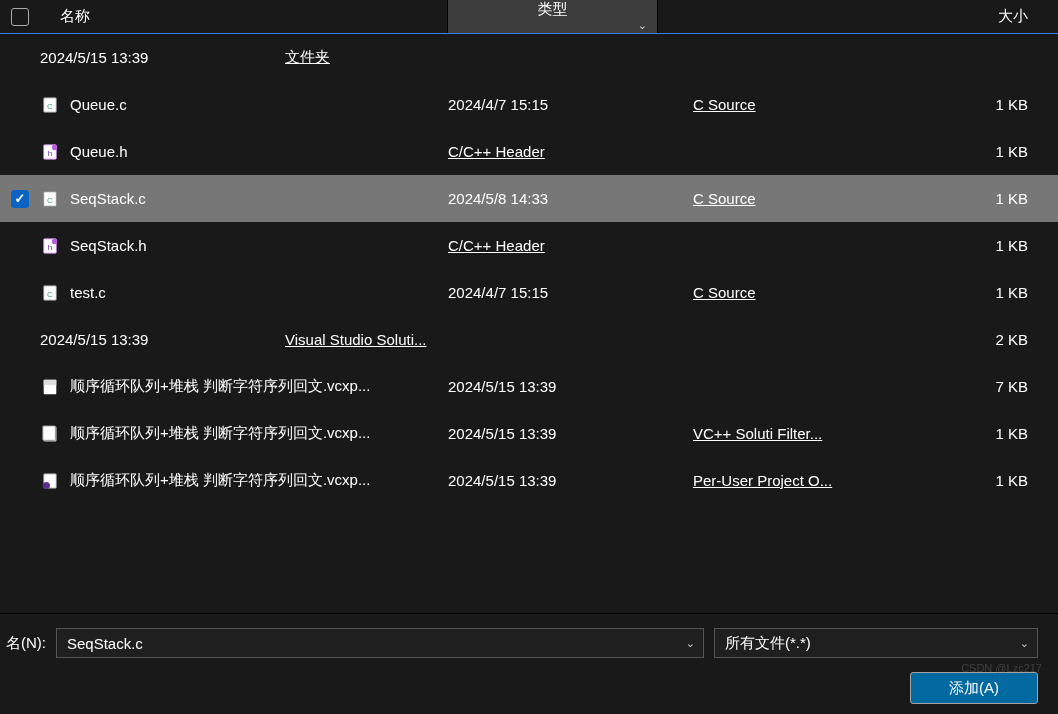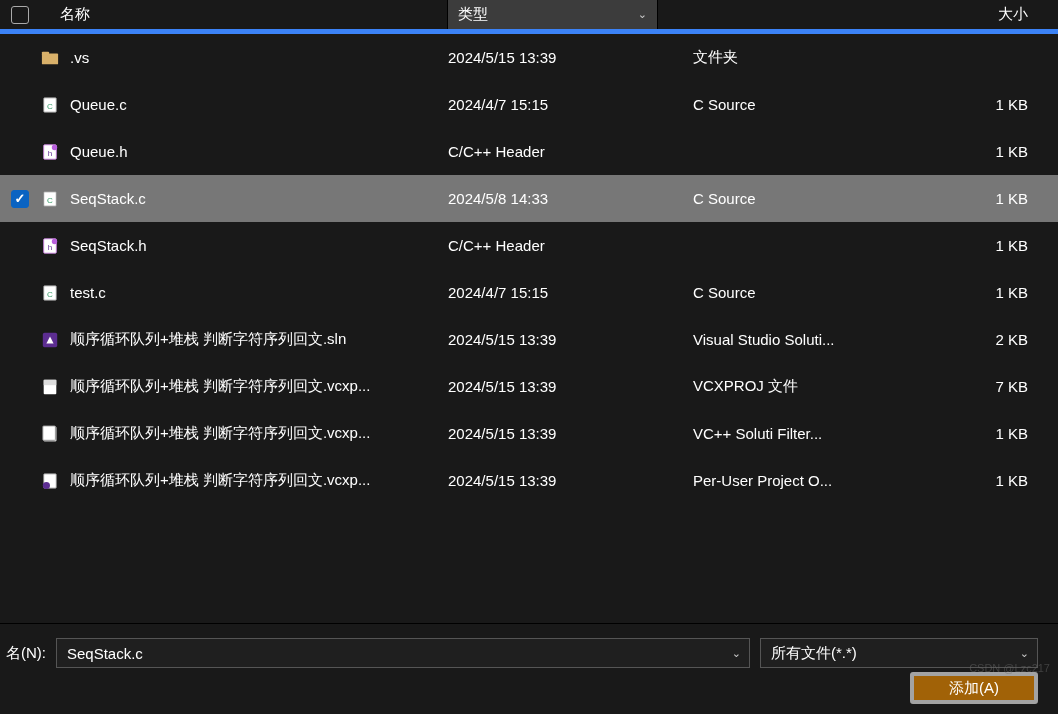--- a/index.html
+++ b/index.html
@@ -11,34 +11,35 @@
   width: 1058px;
   height: 714px;
   overflow: hidden;
   display: flex;
   flex-direction: column;
 }
 .header-row {
   display: flex;
   align-items: center;
   height: 34px;
-  border-bottom: 5px solid #3b82f6;
+  border-bottom: 1px solid #3b82f6;
   background: #191919;
 }
 .header-cell {
   display: flex;
   align-items: center;
   height: 100%;
   padding: 0 10px;
   border-right: 1px solid #000;
   color: #fff;
   position: relative;
 }
 .header-cell.sorted {
   background: #3c3c3c;
+  flex-direction: column;
 }
 .header-cell .chev {
   margin-left: auto;
   font-size: 11px;
   color: #ccc;
 }
 .col-check { width: 40px; justify-content: center; border-right: none; padding: 0; }
 .col-name { flex: 0 0 408px; padding-left: 20px; }
 .col-date { flex: 0 0 245px; }
 .col-type { flex: 0 0 210px; }
@@ -49,21 +50,21 @@
   display: flex;
   align-items: center;
   height: 47px;
   color: #fff;
 }
 .row.selected { background: #777777; }
 .row .col-check { display: flex; justify-content: center; }
 .row .cell { display: flex; align-items: center; }
 .row .col-name { padding-left: 0; display: flex; align-items: center; gap: 10px; }
 .row .col-date { color: #fff; }
-.row .col-type { color: #fff; }
+.row .col-type { color: #fff; text-decoration: underline; }
 .row .col-size { color: #fff; }
 
 .checkbox {
   width: 18px; height: 18px;
   border: 1.5px solid #aaa;
   border-radius: 3px;
   display: flex; align-items: center; justify-content: center;
 }
 .checkbox.checked {
   background: #0a63c2;
@@ -91,70 +92,70 @@
 
 .footer {
   border-top: 1px solid #000;
   padding: 14px 10px 10px 0;
   background: #191919;
 }
 .footer-row1 {
   display: flex;
   align-items: center;
   gap: 10px;
-  margin-bottom: 4px;
+  margin-bottom: 14px;
 }
 .fn-label { color: #fff; padding-left: 0; width: 46px; text-align: right; }
 .fn-combo {
   flex: 1;
   height: 30px;
   background: #1f1f1f;
   border: 1px solid #555;
   display: flex;
   align-items: center;
   padding: 0 10px;
   color: #fff;
   position: relative;
 }
 .fn-combo .chev, .filter-combo .chev {
   position: absolute; right: 8px; font-size: 11px; color: #ccc;
 }
 .filter-combo {
-  width: 278px;
+  width: 324px;
   height: 30px;
   background: #1f1f1f;
   border: 1px solid #555;
   display: flex;
   align-items: center;
   padding: 0 10px;
   color: #fff;
   position: relative;
   margin-right: 10px;
 }
 .footer-row2 {
   display: flex;
   justify-content: flex-end;
   gap: 12px;
   padding-right: 10px;
 }
 .btn {
   min-width: 128px;
   height: 32px;
-  background: #a16207;
-  border: 4px solid #a3a3a3;
+  background: #0369a1;
+  border: 1px solid #a3a3a3;
   border-radius: 3px;
   color: #fff;
   display: flex;
   align-items: center;
   justify-content: center;
   cursor: pointer;
 }
 .watermark {
   position: absolute;
-  right: 8px;
+  right: 16px;
   bottom: 40px;
   color: #666;
   font-size: 11px;
   opacity: 0.5;
   pointer-events: none;
   margin-left: 8px;
 }
 </style>
 </head>
 <body>
@@ -171,29 +172,20 @@
     <span class="chev">⌄</span>
   </div>
   <div class="header-cell col-size" style="border-right:none">
     <span>大小</span>
   </div>
 </div>
 
 <div class="file-list" id="file-list">
     <div class="row">
       <div class="cell col-check"></div>
-      <div class="cell col-name">
-        <span class="icon">
-          <svg width="18" height="18" viewBox="0 0 20 20">
-            <rect x="1" y="5" width="18" height="12" rx="1" fill="#d9b16a"></rect>
-            <rect x="1" y="3" width="8" height="4" rx="1" fill="#d9b16a"></rect>
-          </svg>
-        </span>
-        <span class="name-text">.vs</span>
-      </div>
       <div class="cell col-date">2024/5/15 13:39</div>
       <div class="cell col-type">文件夹</div>
       <div class="cell col-size"></div>
     </div>
     <div class="row">
       <div class="cell col-check"></div>
       <div class="cell col-name">
         <span class="icon">
           <svg width="18" height="18" viewBox="0 0 20 20">
             <rect x="3" y="2" width="14" height="16" rx="1" fill="#fff"></rect>
@@ -268,46 +260,36 @@
           </svg>
         </span>
         <span class="name-text">test.c</span>
       </div>
       <div class="cell col-date">2024/4/7 15:15</div>
       <div class="cell col-type">C Source</div>
       <div class="cell col-size">1 KB</div>
     </div>
     <div class="row">
       <div class="cell col-check"></div>
-      <div class="cell col-name">
-        <span class="icon">
-          <svg width="18" height="18" viewBox="0 0 20 20">
-            <rect x="2" y="2" width="16" height="16" rx="2" fill="#5c2d91"></rect>
-            <path d="M6 14 L10 6 L14 14 Z" fill="#fff"></path>
-          </svg>
-        </span>
-        <span class="name-text">顺序循环队列+堆栈 判断字符序列回文.sln</span>
-      </div>
       <div class="cell col-date">2024/5/15 13:39</div>
       <div class="cell col-type">Visual Studio Soluti...</div>
       <div class="cell col-size">2 KB</div>
     </div>
     <div class="row">
       <div class="cell col-check"></div>
       <div class="cell col-name">
         <span class="icon">
           <svg width="18" height="18" viewBox="0 0 20 20">
             <rect x="3" y="2" width="14" height="16" rx="1" fill="#fff"></rect>
             <path d="M3 2 h14 v6 h-14 z" fill="#ddd"></path>
           </svg>
         </span>
         <span class="name-text">顺序循环队列+堆栈 判断字符序列回文.vcxp...</span>
       </div>
       <div class="cell col-date">2024/5/15 13:39</div>
-      <div class="cell col-type">VCXPROJ 文件</div>
       <div class="cell col-size">7 KB</div>
     </div>
     <div class="row">
       <div class="cell col-check"></div>
       <div class="cell col-name">
         <span class="icon">
           <svg width="18" height="18" viewBox="0 0 20 20">
             <rect x="3" y="2" width="14" height="16" rx="1" fill="#fff" stroke="#888"></rect>
             <rect x="2" y="1" width="14" height="16" rx="1" fill="#fff" stroke="#888"></rect>
           </svg>

